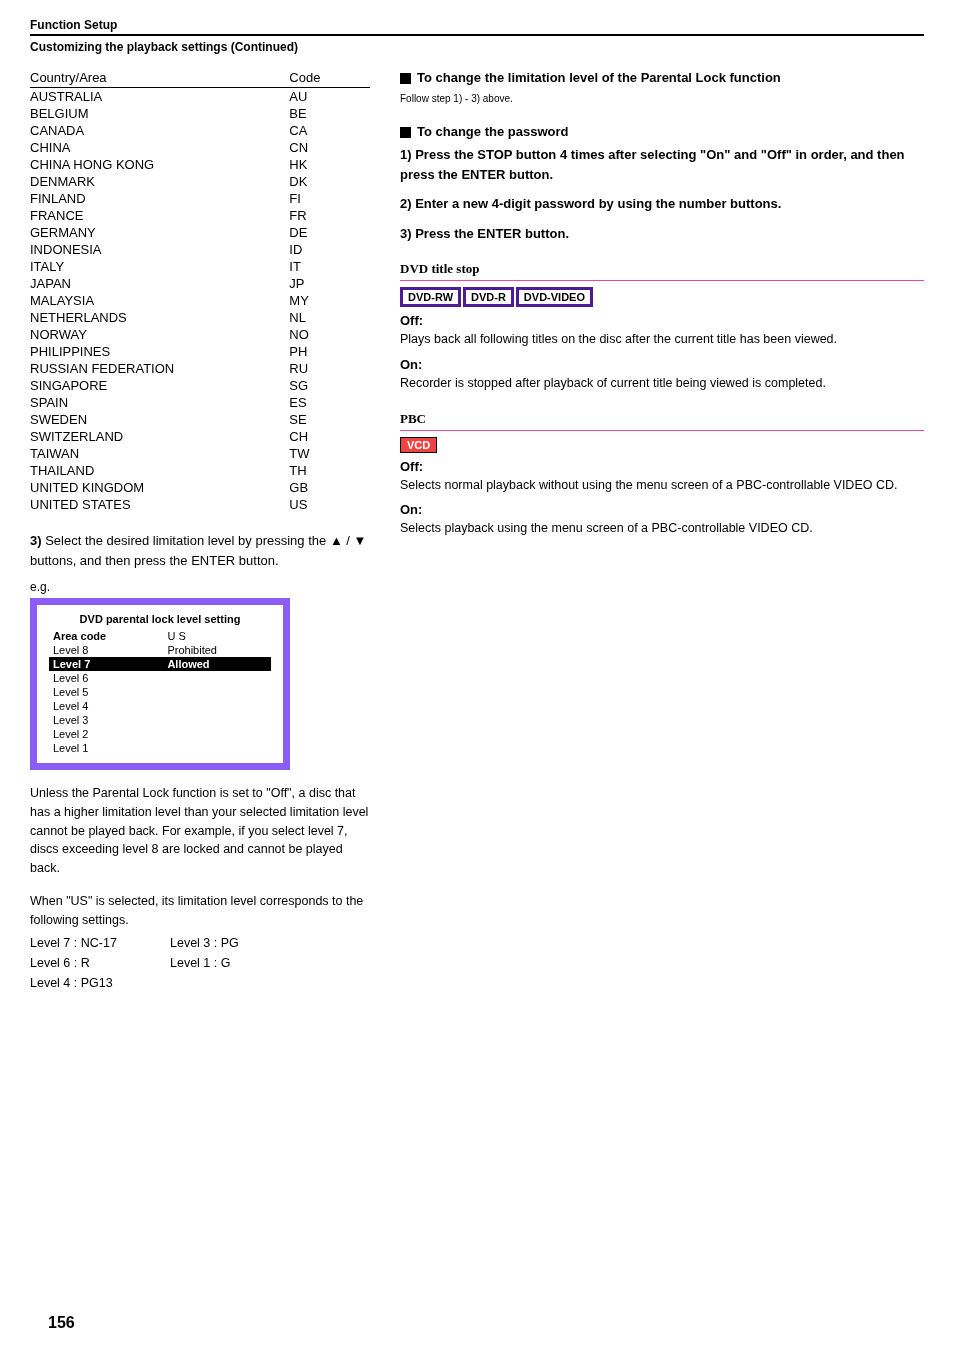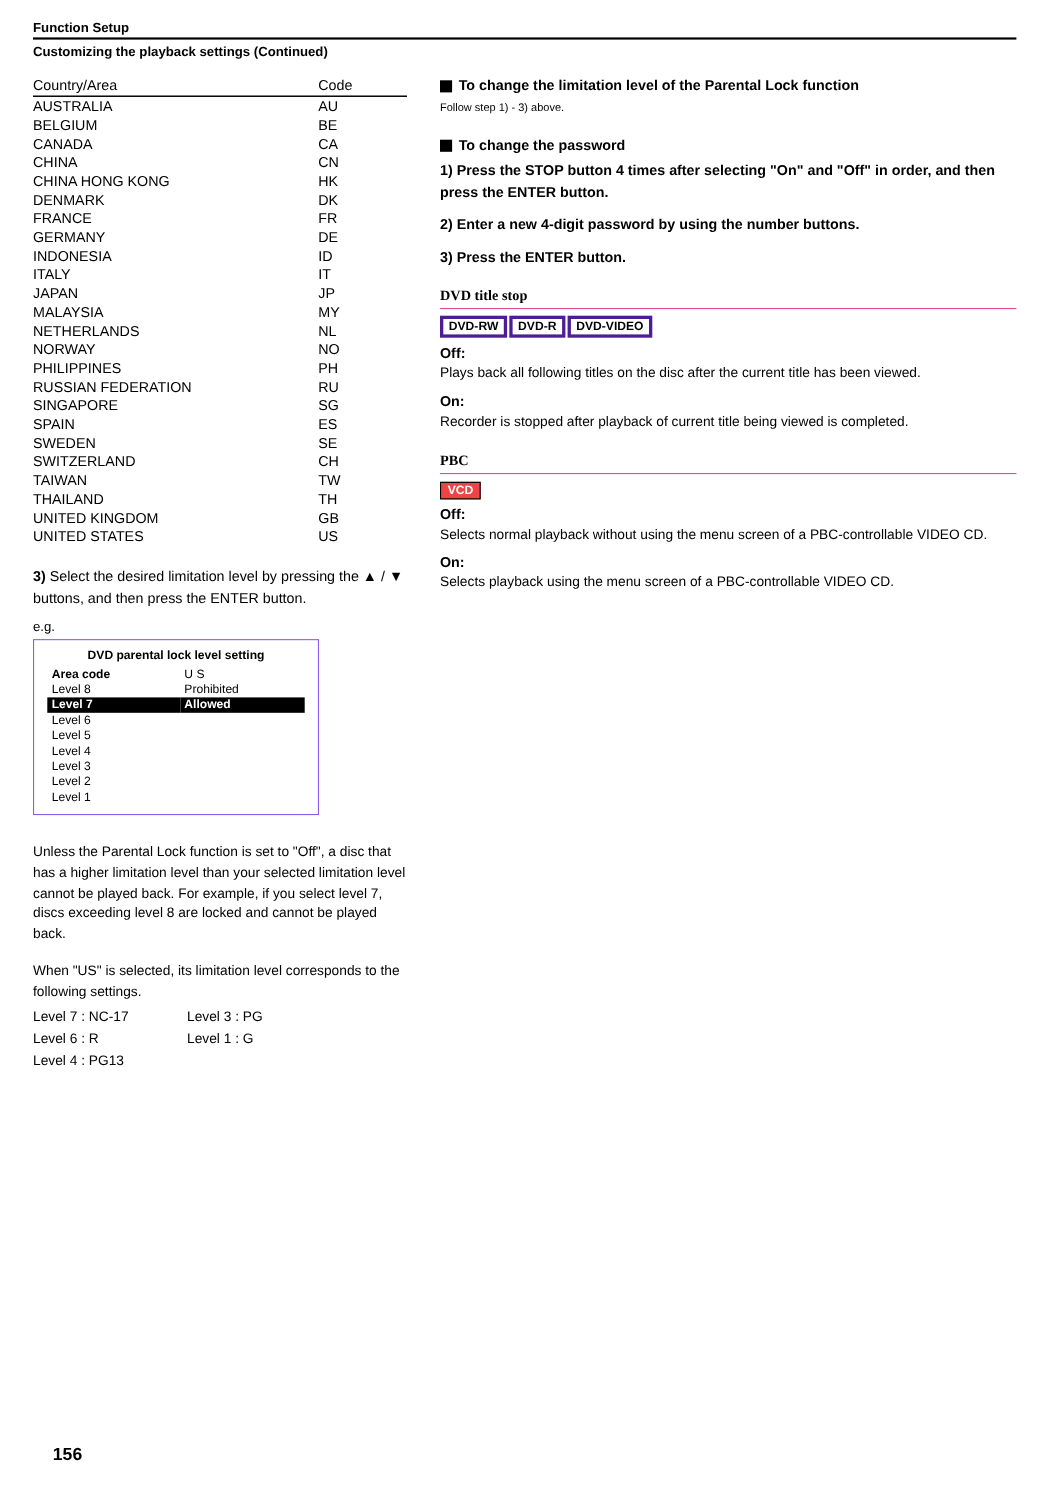--- a/index.html
+++ b/index.html
@@ -72,24 +72,24 @@
       line-height: 1.5;
     }
     .step3-text strong {
       font-weight: bold;
     }
     .eg-label {
       font-size: 12px;
       margin-bottom: 4px;
     }
     .eg-box {
-      border: 1px solid #8b5cf6;
+      border: 7px solid #8b5cf6;
       width: 260px;
       padding: 8px 12px;
-      margin-bottom: 24px;
+      margin-bottom: 14px;
       background: #fff;
     }
     .eg-box .eg-title {
       font-size: 11px;
       font-weight: bold;
       text-align: center;
       margin-bottom: 4px;
     }
     .eg-box table {
       width: 100%;
@@ -247,20 +247,24 @@
             </tr>
             <tr>
               <td>CHINA HONG KONG</td>
               <td class="code-col">HK</td>
             </tr>
             <tr>
               <td>DENMARK</td>
               <td class="code-col">DK</td>
             </tr>
             <tr>
+              <td>FINLAND</td>
+              <td class="code-col">FI</td>
+            </tr>
+            <tr>
               <td>FRANCE</td>
               <td class="code-col">FR</td>
             </tr>
             <tr>
               <td>GERMANY</td>
               <td class="code-col">DE</td>
             </tr>
             <tr>
               <td>INDONESIA</td>
               <td class="code-col">ID</td>

